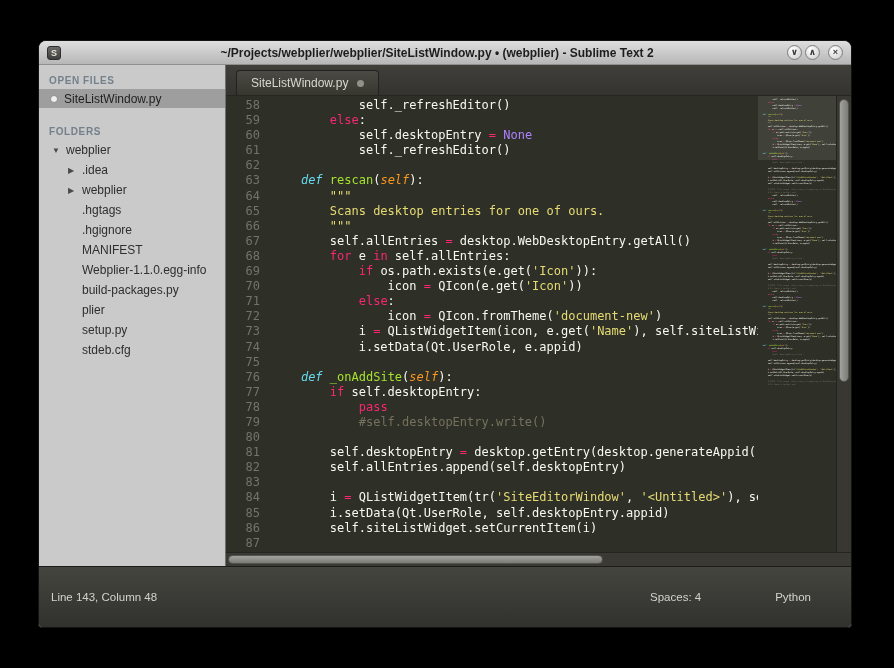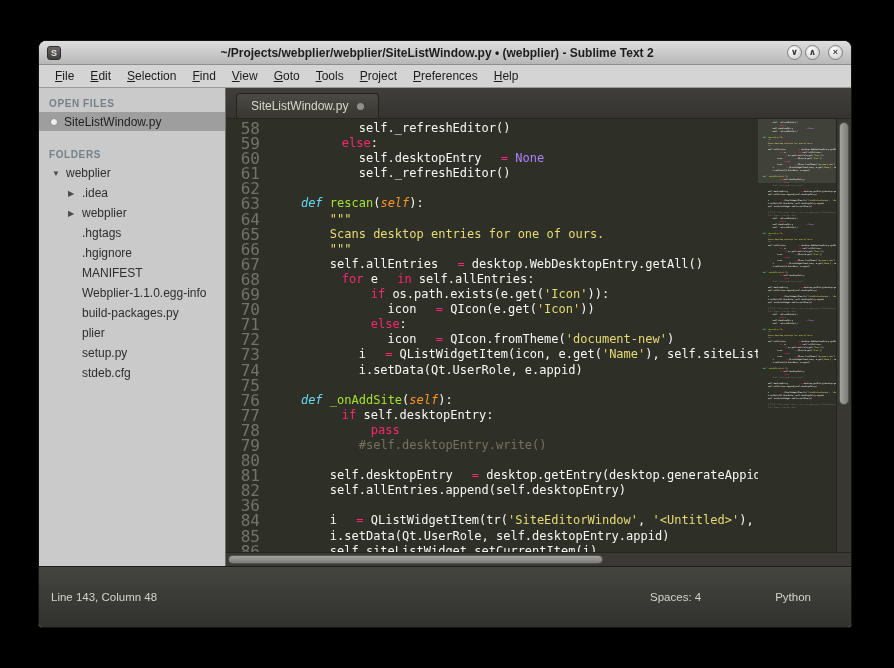--- a/index.html
+++ b/index.html
@@ -53,28 +53,28 @@
   .tabbar{height:30px;flex:0 0 30px;background:linear-gradient(#403f3a,#343330);
           border-bottom:1px solid #26251f;display:flex;align-items:flex-end;padding-left:10px;}
   .tab{height:25px;padding:0 14px;display:flex;align-items:center;gap:9px;box-sizing:border-box;
        background:linear-gradient(#4b4a44,#37362f);border:1px solid #23221e;border-bottom:none;
        border-radius:4px 4px 0 0;color:#d8d8ce;font-size:12px;}
   .tab-dot{width:7px;height:7px;border-radius:50%;background:#90918a;flex:0 0 7px;}
 
   .codewrap{flex:1;position:relative;display:flex;overflow:hidden;min-height:0;}
   .gutter{width:46px;flex:0 0 46px;text-align:right;padding:2px 12px 0 0;box-sizing:border-box;
           color:var(--line_number,#737467);font-family:"DejaVu Sans Mono",monospace;
-          font-size:16px;line-height:15.1px;}
+          font-size:12px;line-height:15.1px;}
   .code{flex:1;padding-top:2px;white-space:pre;overflow:hidden;
         color:var(--foreground,#f8f8f2);font-family:"DejaVu Sans Mono",monospace;
         font-size:12px;line-height:15.1px;}
   .cline{min-height:15.1px;}
 
   .pl{color:var(--foreground,#f8f8f2);}
-  .kw{color:var(--keyword,#f92672);margin-left:12px;}
+  .kw{color:var(--keyword,#f92672);}
   .st{color:var(--string,#e6db74);}
   .cm{color:var(--comment,#75715e);}
   .fn{color:var(--function,#a6e22e);}
   .df{color:var(--def_keyword,#66d9ef);font-style:italic;}
   .pr{color:var(--param,#fd971f);font-style:italic;}
   .ct{color:var(--constant,#ae81ff);}
 
   .minimap{position:absolute;right:15px;top:0;bottom:0;width:78px;overflow:hidden;
            background:var(--editor_bg,#2e3027);white-space:pre;padding-top:2px;
            font-family:"DejaVu Sans Mono",monospace;font-size:2px;line-height:3px;}
@@ -105,32 +105,20 @@
   <div class="titlebar">
     <div class="app-icon">S</div>
     <div class="title">~/Projects/webplier/webplier/SiteListWindow.py • (webplier) - Sublime Text 2</div>
     <div class="win-buttons" id="win-buttons">
         <div class="win-btn minimize">∨</div>
         <div class="win-btn maximize">∧</div>
         <div class="win-btn close">×</div>
       </div>
   </div>
 
-  <div class="menubar" id="menu-items">
-      <div class="menu-item">File</div>
-      <div class="menu-item">Edit</div>
-      <div class="menu-item">Selection</div>
-      <div class="menu-item">Find</div>
-      <div class="menu-item">View</div>
-      <div class="menu-item">Goto</div>
-      <div class="menu-item">Tools</div>
-      <div class="menu-item">Project</div>
-      <div class="menu-item">Preferences</div>
-      <div class="menu-item">Help</div>
-    </div>
 
   <div class="content">
 
     <div class="sidebar">
       <div class="side-header">OPEN FILES</div>
       <div class="open-file-row">
         <span class="mod-dot"></span>
         <span>SiteListWindow.py</span>
       </div>
       <div class="side-header folders">FOLDERS</div>
@@ -201,21 +189,21 @@
             <div class="lnum">73</div>
             <div class="lnum">74</div>
             <div class="lnum">75</div>
             <div class="lnum">76</div>
             <div class="lnum">77</div>
             <div class="lnum">78</div>
             <div class="lnum">79</div>
             <div class="lnum">80</div>
             <div class="lnum">81</div>
             <div class="lnum">82</div>
-            <div class="lnum">36</div>
+            <div class="lnum">83</div>
             <div class="lnum">84</div>
             <div class="lnum">85</div>
             <div class="lnum">86</div>
             <div class="lnum">87</div>
             <div class="lnum">88</div>
           </div>
         <div class="code" id="code"><div class="cline"><span class="pl">            self._refreshEditor()</span></div><div class="cline"><span class="pl">        </span><span class="kw">else</span><span class="pl">:</span></div><div class="cline"><span class="pl">            self.desktopEntry </span><span class="kw">=</span><span class="pl"> </span><span class="ct">None</span></div><div class="cline"><span class="pl">            self._refreshEditor()</span></div><div class="cline">&nbsp;</div><div class="cline"><span class="pl">    </span><span class="df">def</span><span class="pl"> </span><span class="fn">rescan</span><span class="pl">(</span><span class="pr">self</span><span class="pl">):</span></div><div class="cline"><span class="st">        """</span></div><div class="cline"><span class="st">        Scans desktop entries for one of ours.</span></div><div class="cline"><span class="st">        """</span></div><div class="cline"><span class="pl">        self.allEntries </span><span class="kw">=</span><span class="pl"> desktop.WebDesktopEntry.getAll()</span></div><div class="cline"><span class="pl">        </span><span class="kw">for</span><span class="pl"> e </span><span class="kw">in</span><span class="pl"> self.allEntries:</span></div><div class="cline"><span class="pl">            </span><span class="kw">if</span><span class="pl"> os.path.exists(e.get(</span><span class="st">'Icon'</span><span class="pl">)):</span></div><div class="cline"><span class="pl">                icon </span><span class="kw">=</span><span class="pl"> QIcon(e.get(</span><span class="st">'Icon'</span><span class="pl">))</span></div><div class="cline"><span class="pl">            </span><span class="kw">else</span><span class="pl">:</span></div><div class="cline"><span class="pl">                icon </span><span class="kw">=</span><span class="pl"> QIcon.fromTheme(</span><span class="st">'document-new'</span><span class="pl">)</span></div><div class="cline"><span class="pl">            i </span><span class="kw">=</span><span class="pl"> QListWidgetItem(icon, e.get(</span><span class="st">'Name'</span><span class="pl">), self.siteListWidg</span></div><div class="cline"><span class="pl">            i.setData(Qt.UserRole, e.appid)</span></div><div class="cline">&nbsp;</div><div class="cline"><span class="pl">    </span><span class="df">def</span><span class="pl"> </span><span class="fn">_onAddSite</span><span class="pl">(</span><span class="pr">self</span><span class="pl">):</span></div><div class="cline"><span class="pl">        </span><span class="kw">if</span><span class="pl"> self.desktopEntry:</span></div><div class="cline"><span class="pl">            </span><span class="kw">pass</span></div><div class="cline"><span class="pl">            </span><span class="cm">#self.desktopEntry.write()</span></div><div class="cline">&nbsp;</div><div class="cline"><span class="pl">        self.desktopEntry </span><span class="kw">=</span><span class="pl"> desktop.getEntry(desktop.generateAppid())</span></div><div class="cline"><span class="pl">        self.allEntries.append(self.desktopEntry)</span></div><div class="cline">&nbsp;</div><div class="cline"><span class="pl">        i </span><span class="kw">=</span><span class="pl"> QListWidgetItem(tr(</span><span class="st">'SiteEditorWindow'</span><span class="pl">, </span><span class="st">'&lt;Untitled&gt;'</span><span class="pl">), self</span></div><div class="cline"><span class="pl">        i.setData(Qt.UserRole, self.desktopEntry.appid)</span></div><div class="cline"><span class="pl">        self.siteListWidget.setCurrentItem(i)</span></div><div class="cline">&nbsp;</div><div class="cline"><span class="pl">        </span><span class="cm"># TODO: This seems like a very strange way of deleting one wic</span></div></div>
         <div class="minimap" id="minimap"><div class="mline"><span class="pl">            self._refreshEditor()</span></div><div class="mline"><span class="pl">        </span><span class="kw">else</span><span class="pl">:</span></div><div class="mline"><span class="pl">            self.desktopEntry </span><span class="kw">=</span><span class="pl"> </span><span class="ct">None</span></div><div class="mline"><span class="pl">            self._refreshEditor()</span></div><div class="mline">&nbsp;</div><div class="mline"><span class="pl">    </span><span class="df">def</span><span class="pl"> </span><span class="fn">rescan</span><span class="pl">(</span><span class="pr">self</span><span class="pl">):</span></div><div class="mline"><span class="st">        """</span></div><div class="mline"><span class="st">        Scans desktop entries for one of ours.</span></div><div class="mline"><span class="st">        """</span></div><div class="mline"><span class="pl">        self.allEntries </span><span class="kw">=</span><span class="pl"> desktop.WebDesktopEntry.getAll()</span></div><div class="mline"><span class="pl">        </span><span class="kw">for</span><span class="pl"> e </span><span class="kw">in</span><span class="pl"> self.allEntries:</span></div><div class="mline"><span class="pl">            </span><span class="kw">if</span><span class="pl"> os.path.exists(e.get(</span><span class="st">'Icon'</span><span class="pl">)):</span></div><div class="mline"><span class="pl">                icon </span><span class="kw">=</span><span class="pl"> QIcon(e.get(</span><span class="st">'Icon'</span><span class="pl">))</span></div><div class="mline"><span class="pl">            </span><span class="kw">else</span><span class="pl">:</span></div><div class="mline"><span class="pl">                icon </span><span class="kw">=</span><span class="pl"> QIcon.fromTheme(</span><span class="st">'document-new'</span><span class="pl">)</span></div><div class="mline"><span class="pl">            i </span><span class="kw">=</span><span class="pl"> QListWidgetItem(icon, e.get(</span><span class="st">'Name'</span><span class="pl">), self.siteListWidg</span></div><div class="mline"><span class="pl">            i.setData(Qt.UserRole, e.appid)</span></div><div class="mline">&nbsp;</div><div class="mline"><span class="pl">    </span><span class="df">def</span><span class="pl"> </span><span class="fn">_onAddSite</span><span class="pl">(</span><span class="pr">self</span><span class="pl">):</span></div><div class="mline"><span class="pl">        </span><span class="kw">if</span><span class="pl"> self.desktopEntry:</span></div><div class="mline"><span class="pl">            </span><span class="kw">pass</span></div><div class="mline"><span class="pl">            </span><span class="cm">#self.desktopEntry.write()</span></div><div class="mline">&nbsp;</div><div class="mline"><span class="pl">        self.desktopEntry </span><span class="kw">=</span><span class="pl"> desktop.getEntry(desktop.generateAppid())</span></div><div class="mline"><span class="pl">        self.allEntries.append(self.desktopEntry)</span></div><div class="mline">&nbsp;</div><div class="mline"><span class="pl">        i </span><span class="kw">=</span><span class="pl"> QListWidgetItem(tr(</span><span class="st">'SiteEditorWindow'</span><span class="pl">, </span><span class="st">'&lt;Untitled&gt;'</span><span class="pl">), self</span></div><div class="mline"><span class="pl">        i.setData(Qt.UserRole, self.desktopEntry.appid)</span></div><div class="mline"><span class="pl">        self.siteListWidget.setCurrentItem(i)</span></div><div class="mline">&nbsp;</div><div class="mline"><span class="pl">        </span><span class="cm"># TODO: This seems like a very strange way of deleting one wic</span></div><div class="mline"><span class="pl">        </span><span class="cm"># Is there a better way?</span></div><div class="mline"><span class="pl">            self._refreshEditor()</span></div><div class="mline"><span class="pl">        </span><span class="kw">else</span><span class="pl">:</span></div><div class="mline"><span class="pl">            self.desktopEntry </span><span class="kw">=</span><span class="pl"> </span><span class="ct">None</span></div><div class="mline"><span class="pl">            self._refreshEditor()</span></div><div class="mline">&nbsp;</div><div class="mline"><span class="pl">    </span><span class="df">def</span><span class="pl"> </span><span class="fn">rescan</span><span class="pl">(</span><span class="pr">self</span><span class="pl">):</span></div><div class="mline"><span class="st">        """</span></div><div class="mline"><span class="st">        Scans desktop entries for one of ours.</span></div><div class="mline"><span class="st">        """</span></div><div class="mline"><span class="pl">        self.allEntries </span><span class="kw">=</span><span class="pl"> desktop.WebDesktopEntry.getAll()</span></div><div class="mline"><span class="pl">        </span><span class="kw">for</span><span class="pl"> e </span><span class="kw">in</span><span class="pl"> self.allEntries:</span></div><div class="mline"><span class="pl">            </span><span class="kw">if</span><span class="pl"> os.path.exists(e.get(</span><span class="st">'Icon'</span><span class="pl">)):</span></div><div class="mline"><span class="pl">                icon </span><span class="kw">=</span><span class="pl"> QIcon(e.get(</span><span class="st">'Icon'</span><span class="pl">))</span></div><div class="mline"><span class="pl">            </span><span class="kw">else</span><span class="pl">:</span></div><div class="mline"><span class="pl">                icon </span><span class="kw">=</span><span class="pl"> QIcon.fromTheme(</span><span class="st">'document-new'</span><span class="pl">)</span></div><div class="mline"><span class="pl">            i </span><span class="kw">=</span><span class="pl"> QListWidgetItem(icon, e.get(</span><span class="st">'Name'</span><span class="pl">), self.siteListWidg</span></div><div class="mline"><span class="pl">            i.setData(Qt.UserRole, e.appid)</span></div><div class="mline">&nbsp;</div><div class="mline"><span class="pl">    </span><span class="df">def</span><span class="pl"> </span><span class="fn">_onAddSite</span><span class="pl">(</span><span class="pr">self</span><span class="pl">):</span></div><div class="mline"><span class="pl">        </span><span class="kw">if</span><span class="pl"> self.desktopEntry:</span></div><div class="mline"><span class="pl">            </span><span class="kw">pass</span></div><div class="mline"><span class="pl">            </span><span class="cm">#self.desktopEntry.write()</span></div><div class="mline">&nbsp;</div><div class="mline"><span class="pl">        self.desktopEntry </span><span class="kw">=</span><span class="pl"> desktop.getEntry(desktop.generateAppid())</span></div><div class="mline"><span class="pl">        self.allEntries.append(self.desktopEntry)</span></div><div class="mline">&nbsp;</div><div class="mline"><span class="pl">        i </span><span class="kw">=</span><span class="pl"> QListWidgetItem(tr(</span><span class="st">'SiteEditorWindow'</span><span class="pl">, </span><span class="st">'&lt;Untitled&gt;'</span><span class="pl">), self</span></div><div class="mline"><span class="pl">        i.setData(Qt.UserRole, self.desktopEntry.appid)</span></div><div class="mline"><span class="pl">        self.siteListWidget.setCurrentItem(i)</span></div><div class="mline">&nbsp;</div><div class="mline"><span class="pl">        </span><span class="cm"># TODO: This seems like a very strange way of deleting one wic</span></div><div class="mline"><span class="pl">        </span><span class="cm"># Is there a better way?</span></div><div class="mline"><span class="pl">            self._refreshEditor()</span></div><div class="mline"><span class="pl">        </span><span class="kw">else</span><span class="pl">:</span></div><div class="mline"><span class="pl">            self.desktopEntry </span><span class="kw">=</span><span class="pl"> </span><span class="ct">None</span></div><div class="mline"><span class="pl">            self._refreshEditor()</span></div><div class="mline">&nbsp;</div><div class="mline"><span class="pl">    </span><span class="df">def</span><span class="pl"> </span><span class="fn">rescan</span><span class="pl">(</span><span class="pr">self</span><span class="pl">):</span></div><div class="mline"><span class="st">        """</span></div><div class="mline"><span class="st">        Scans desktop entries for one of ours.</span></div><div class="mline"><span class="st">        """</span></div><div class="mline"><span class="pl">        self.allEntries </span><span class="kw">=</span><span class="pl"> desktop.WebDesktopEntry.getAll()</span></div><div class="mline"><span class="pl">        </span><span class="kw">for</span><span class="pl"> e </span><span class="kw">in</span><span class="pl"> self.allEntries:</span></div><div class="mline"><span class="pl">            </span><span class="kw">if</span><span class="pl"> os.path.exists(e.get(</span><span class="st">'Icon'</span><span class="pl">)):</span></div><div class="mline"><span class="pl">                icon </span><span class="kw">=</span><span class="pl"> QIcon(e.get(</span><span class="st">'Icon'</span><span class="pl">))</span></div><div class="mline"><span class="pl">            </span><span class="kw">else</span><span class="pl">:</span></div><div class="mline"><span class="pl">                icon </span><span class="kw">=</span><span class="pl"> QIcon.fromTheme(</span><span class="st">'document-new'</span><span class="pl">)</span></div><div class="mline"><span class="pl">            i </span><span class="kw">=</span><span class="pl"> QListWidgetItem(icon, e.get(</span><span class="st">'Name'</span><span class="pl">), self.siteListWidg</span></div><div class="mline"><span class="pl">            i.setData(Qt.UserRole, e.appid)</span></div><div class="mline">&nbsp;</div><div class="mline"><span class="pl">    </span><span class="df">def</span><span class="pl"> </span><span class="fn">_onAddSite</span><span class="pl">(</span><span class="pr">self</span><span class="pl">):</span></div><div class="mline"><span class="pl">        </span><span class="kw">if</span><span class="pl"> self.desktopEntry:</span></div><div class="mline"><span class="pl">            </span><span class="kw">pass</span></div><div class="mline"><span class="pl">            </span><span class="cm">#self.desktopEntry.write()</span></div><div class="mline">&nbsp;</div><div class="mline"><span class="pl">        self.desktopEntry </span><span class="kw">=</span><span class="pl"> desktop.getEntry(desktop.generateAppid())</span></div><div class="mline"><span class="pl">        self.allEntries.append(self.desktopEntry)</span></div><div class="mline">&nbsp;</div><div class="mline"><span class="pl">        i </span><span class="kw">=</span><span class="pl"> QListWidgetItem(tr(</span><span class="st">'SiteEditorWindow'</span><span class="pl">, </span><span class="st">'&lt;Untitled&gt;'</span><span class="pl">), self</span></div><div class="mline"><span class="pl">        i.setData(Qt.UserRole, self.desktopEntry.appid)</span></div><div class="mline"><span class="pl">        self.siteListWidget.setCurrentItem(i)</span></div><div class="mline">&nbsp;</div><div class="mline"><span class="pl">        </span><span class="cm"># TODO: This seems like a very strange way of deleting one wic</span></div><div class="mline"><span class="pl">        </span><span class="cm"># Is there a better way?</span></div></div>
         <div class="minimap-viewport"></div>
         <div class="vscroll">

